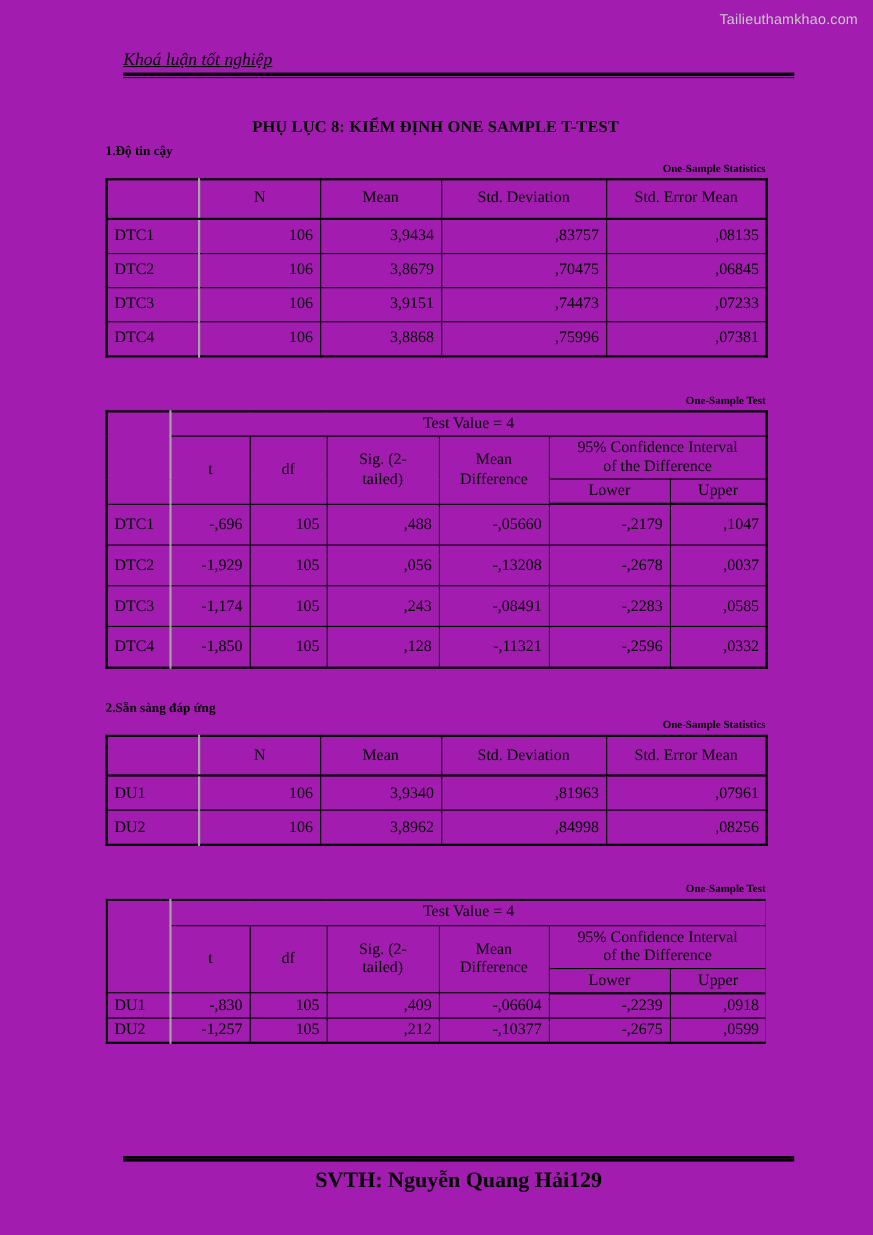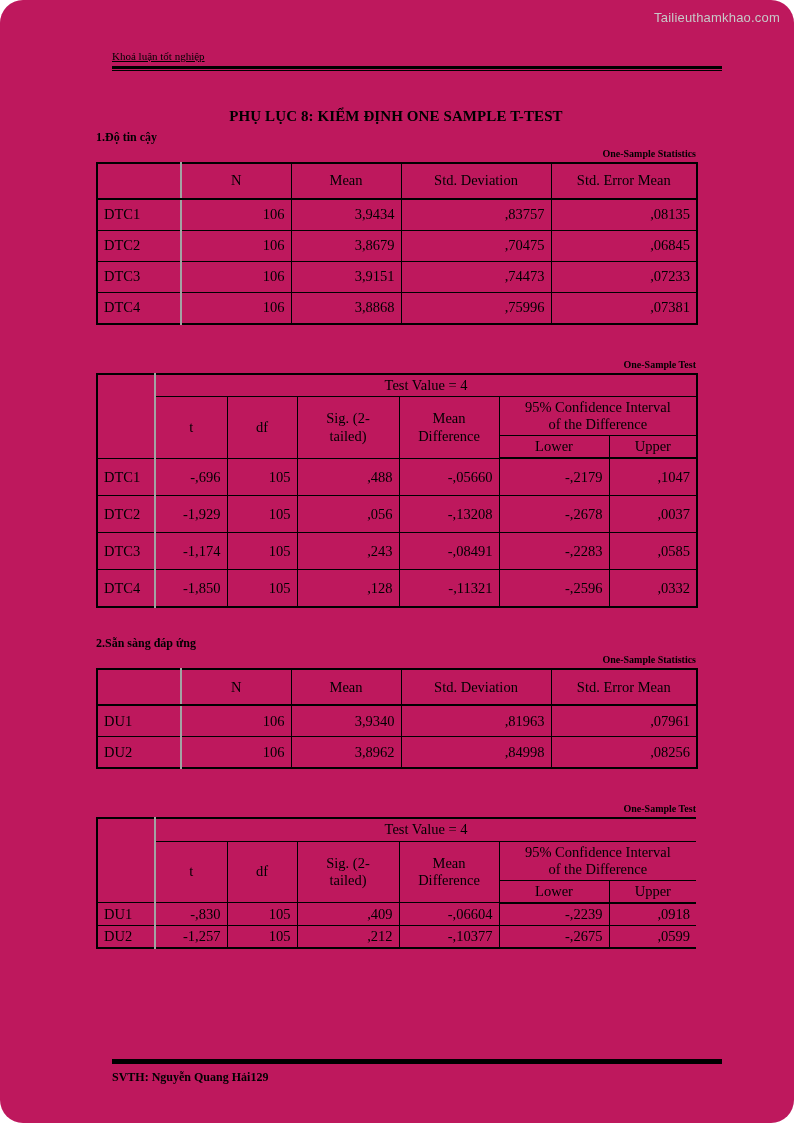--- a/index.html
+++ b/index.html
@@ -4,25 +4,24 @@
 <style>
   html, body {
     margin: 0;
     padding: 0;
     background: #ffffff;
   }
   .page {
     position: relative;
     width: 794px;
     height: 1123px;
-    background: #be185d;
+    background: #a21caf;
     overflow: hidden;
     font-family: "Liberation Serif", "DejaVu Serif", serif;
     color: #000000;
-    border-radius: 23px;
   }
 
   
   .watermark {
     position: absolute;
     top: 10px;
     right: 14px;
     font-family: "Liberation Sans", sans-serif;
     font-size: 13px;
     color: #c8c8c8;
@@ -31,21 +30,22 @@
   }
 
   
   .run-header {
     position: absolute;
     left: 112px;
     top: 46px;
     width: 610px;
   }
   .run-header-title {
-    font-size: 11px;
+    font-size: 16px;
+    font-style: italic;
     font-weight: 400;
     text-decoration: underline;
     display: inline-block;
     line-height: 1.15;
     white-space: nowrap;
   }
   .rule-double {
     margin-top: 2px;
     height: 5px;
     border-top: 3px solid #000;
@@ -141,24 +141,24 @@
   }
   .footer .rule-double-top {
     height: 5px;
     border-top: 2px solid #000;
     border-bottom: 3px solid #000;
     box-sizing: border-box;
     margin-bottom: 6px;
   }
   .footer-row {
     display: flex;
-    justify-content: flex-start;
+    justify-content: center;
     align-items: baseline;
     font-weight: bold;
-    font-size: 12px;
+    font-size: 20px;
   }
 </style>
 </head>
 <body>
 
 <div class="page">
 
   <div class="watermark">Tailieuthamkhao.com</div>
 
   <div class="run-header">

